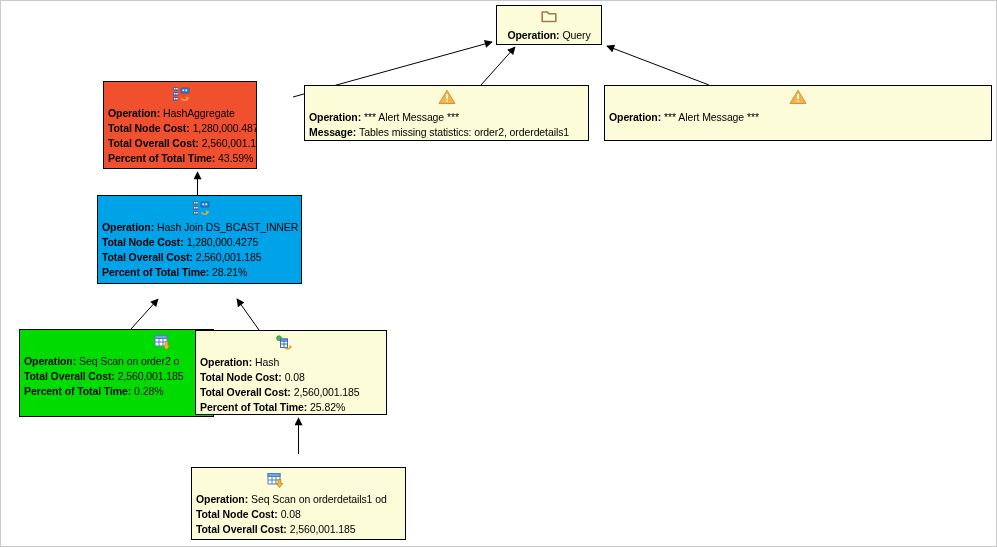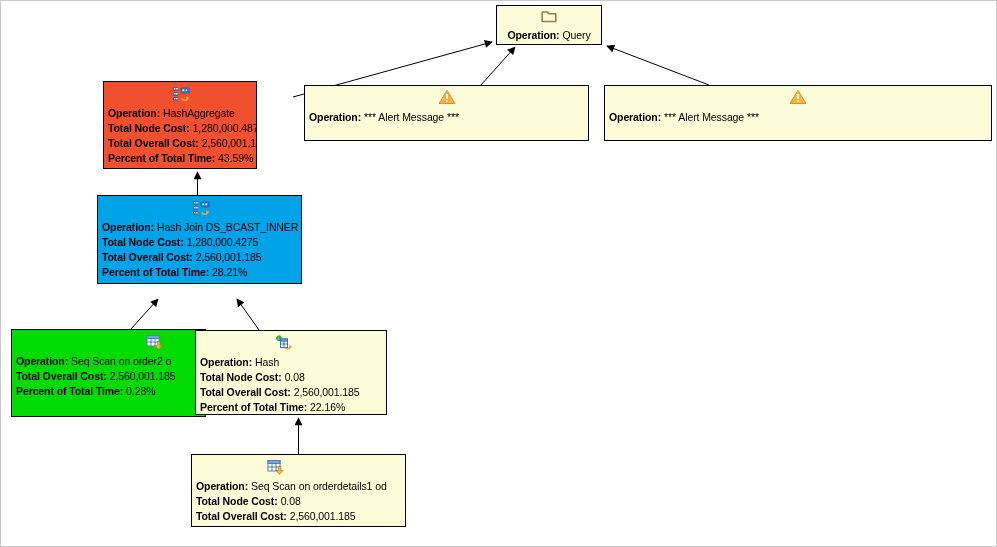--- a/index.html
+++ b/index.html
@@ -120,20 +120,21 @@
   </div>
 
   <div class="node" style="left: 303px; top: 84px; width: 285px; height: 56px; background-color: rgb(252, 252, 216);">
     <div class="icon-row">
       <svg class="icon" width="18" height="16" viewBox="0 0 18 16">
           <use href="#ic-alert"></use>
         </svg>
     </div>
     <div class="fields">
         <div class="field"><span class="lbl">Operation:</span><span class="val">*** Alert Message ***</span></div>
+        <div class="field"><span class="lbl">Message:</span><span class="val">Tables missing statistics: order2, orderdetails1</span></div>
       </div>
   </div>
 
   <div class="node" style="left: 603px; top: 84px; width: 388px; height: 56px; background-color: rgb(252, 252, 216);">
     <div class="icon-row">
       <svg class="icon" width="18" height="16" viewBox="0 0 18 16">
           <use href="#ic-alert"></use>
         </svg>
     </div>
     <div class="fields">
@@ -148,21 +149,21 @@
         </svg>
     </div>
     <div class="fields">
         <div class="field"><span class="lbl">Operation:</span><span class="val">Hash Join DS_BCAST_INNER</span></div>
         <div class="field"><span class="lbl">Total Node Cost:</span><span class="val">1,280,000.4275</span></div>
         <div class="field"><span class="lbl">Total Overall Cost:</span><span class="val">2,560,001.185</span></div>
         <div class="field"><span class="lbl">Percent of Total Time:</span><span class="val">28.21%</span></div>
       </div>
   </div>
 
-  <div class="node" style="left: 10px; top: 328px; width: 195px; height: 88px; background-color: rgb(0, 220, 0);">
+  <div class="node" style="left: 18px; top: 328px; width: 195px; height: 88px; background-color: rgb(0, 220, 0);">
     <div class="icon-row" style="text-align:left;padding-left:133px;">
       <svg class="icon" width="18" height="18" viewBox="0 0 18 18">
           <use href="#ic-seqscan"></use>
         </svg>
     </div>
     <div class="fields">
         <div class="field"><span class="lbl">Operation:</span><span class="val">Seq Scan on order2 o</span></div>
         <div class="field"><span class="lbl">Total Overall Cost:</span><span class="val">2,560,001.185</span></div>
         <div class="field"><span class="lbl">Percent of Total Time:</span><span class="val">0.28%</span></div>
       </div>
@@ -171,25 +172,25 @@
   <div class="node" style="left: 194px; top: 329px; width: 192px; height: 85px; background-color: rgb(252, 252, 216);">
     <div class="icon-row" style="text-align:left;padding-left:78px;">
       <svg class="icon" width="18" height="18" viewBox="0 0 18 18">
           <use href="#ic-hash"></use>
         </svg>
     </div>
     <div class="fields">
         <div class="field"><span class="lbl">Operation:</span><span class="val">Hash</span></div>
         <div class="field"><span class="lbl">Total Node Cost:</span><span class="val">0.08</span></div>
         <div class="field"><span class="lbl">Total Overall Cost:</span><span class="val">2,560,001.185</span></div>
-        <div class="field"><span class="lbl">Percent of Total Time:</span><span class="val">22.16%</span></div>
-      </div>
-  </div>
-
-  <div class="node" style="left: 190px; top: 453px; width: 215px; height: 73px; background-color: rgb(252, 252, 216);">
+        <div class="field"><span class="lbl">Percent of Total Time:</span><span class="val">25.82%</span></div>
+      </div>
+  </div>
+
+  <div class="node" style="left: 190px; top: 466px; width: 215px; height: 73px; background-color: rgb(252, 252, 216);">
     <div class="icon-row" style="text-align:left;padding-left:74px;">
       <svg class="icon" width="18" height="18" viewBox="0 0 18 18">
           <use href="#ic-seqscan"></use>
         </svg>
     </div>
     <div class="fields">
         <div class="field"><span class="lbl">Operation:</span><span class="val">Seq Scan on orderdetails1 od</span></div>
         <div class="field"><span class="lbl">Total Node Cost:</span><span class="val">0.08</span></div>
         <div class="field"><span class="lbl">Total Overall Cost:</span><span class="val">2,560,001.185</span></div>
       </div>

